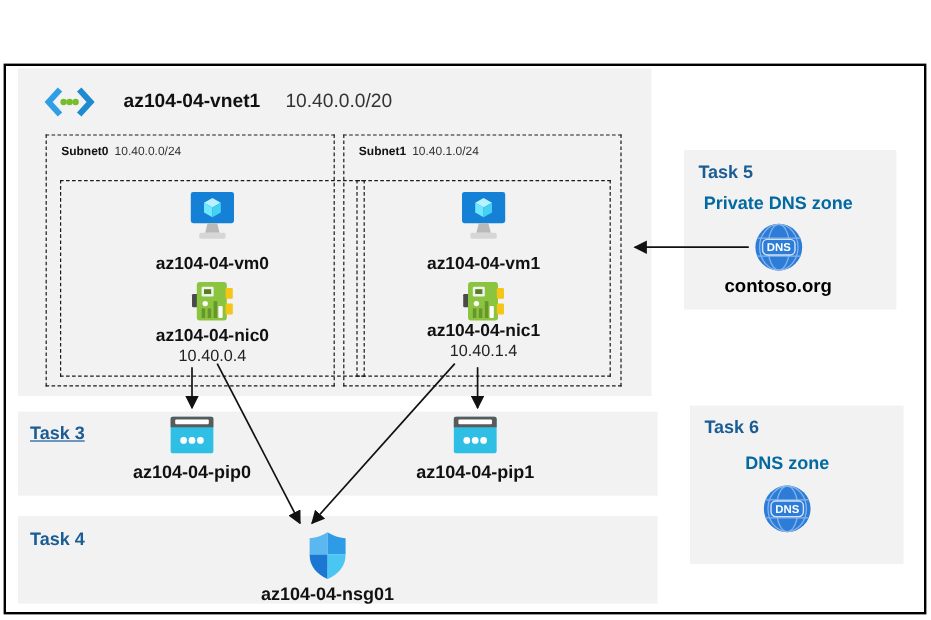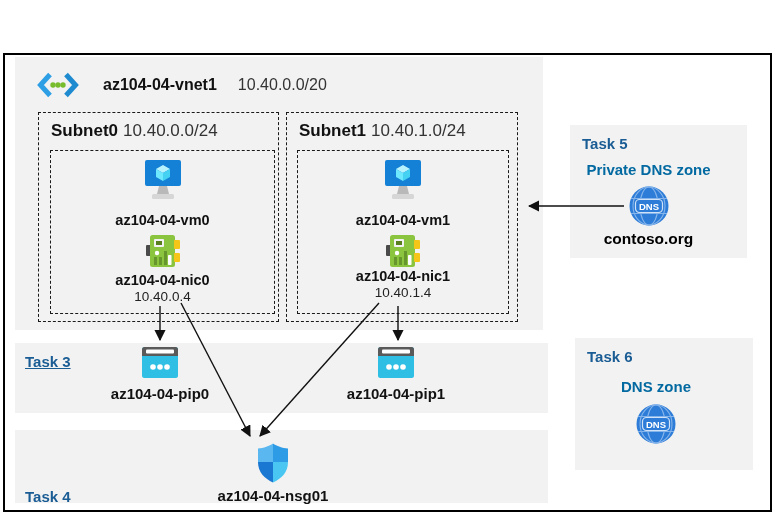--- a/index.html
+++ b/index.html
@@ -11,21 +11,21 @@
   .task-label{position:absolute;font-size:15px;font-weight:700;color:#1A5C94;white-space:nowrap;}
   .outer-frame{position:absolute;left:3px;top:53px;width:769px;height:459px;
     border:2px solid #000;box-sizing:border-box;background:transparent;}
   .top-band{left:15px;top:5px;width:530px;height:43px;}
   .rg-row{position:absolute;left:182px;top:3px;display:flex;align-items:center;gap:13px;}
   .res-lg{font-size:16px;font-weight:700;color:#111;white-space:nowrap;}
   .cidr-lg{font-size:16px;font-weight:400;color:#333;white-space:nowrap;}
   .vnet-box{left:15px;top:57px;width:528px;height:273px;}
   .vnet-header{position:absolute;left:22px;top:14px;display:flex;align-items:center;gap:24px;}
   .subnet{position:absolute;border:1.5px dashed #1a1a1a;box-sizing:border-box;}
-  .subnet-title{position:absolute;left:12px;top:8px;font-size:17px;white-space:nowrap;}
+  .subnet-title{position:absolute;left:12px;top:8px;font-size:10px;white-space:nowrap;}
   .subnet-title .nm{font-weight:700;color:#111;}
   .subnet-title .cd{font-weight:400;color:#333;margin-left:5px;}
   .inner-box{position:absolute;border:1.5px dashed #1a1a1a;box-sizing:border-box;
     display:flex;flex-direction:column;align-items:center;padding-top:9px;}
   .node-label{font-size:14.5px;font-weight:700;color:#111;white-space:nowrap;}
   .ip-label{font-size:13.5px;font-weight:400;color:#222;margin-top:1px;white-space:nowrap;}
   .band3{left:15px;top:343px;width:533px;height:70px;}
   .band4{left:15px;top:430px;width:533px;height:73px;}
   .pip-col{position:absolute;width:120px;display:flex;flex-direction:column;align-items:center;}
   .pip-col .node-label{font-size:15px;margin-top:7px;}
@@ -59,21 +59,21 @@
         <circle cx="26" cy="14" r="2.7" fill="#76BC2D"></circle>
       </svg>
       <span class="res-lg">az104-04-vnet1</span>
       <span class="cidr-lg" style="margin-left:-3px;">10.40.0.0/20</span>
     </div>
 
     <div class="subnet" style="left:23px;top:55px;width:241px;height:210px;">
       <div class="subnet-title">
         <span class="nm">Subnet0</span><span class="cd">10.40.0.0/24</span>
       </div>
-      <div class="inner-box" style="left:11px;top:37px;width:225px;height:164px;">
+      <div class="inner-box" style="left:11px;top:37px;width:254px;height:164px;">
         <svg width="38" height="44" viewBox="0 0 38 44" style="margin-bottom:8px;">
           <rect x="1" y="0" width="36" height="26" rx="2" fill="#1480D6"></rect>
           <polygon points="19,5 26,9 19,13 12,9" fill="#B7F2FF"></polygon>
           <polygon points="12,9 19,13 19,21 12,17" fill="#6EE8FF"></polygon>
           <polygon points="26,9 19,13 19,21 26,17" fill="#45D1F2"></polygon>
           <polygon points="15,26 23,26 25,34 13,34" fill="#B9B9B9"></polygon>
           <rect x="8" y="34" width="22" height="5" rx="1.5" fill="#D6D6D6"></rect>
         </svg>
         <span class="node-label">az104-04-vm0</span>
         <svg width="36" height="34" viewBox="0 0 36 34" style="margin-top:6px;">
@@ -147,21 +147,21 @@
         <rect x="4" y="2.5" width="28" height="4" rx="1" fill="#FFFFFF"></rect>
         <circle cx="11" cy="20" r="2.8" fill="#fff"></circle>
           <circle cx="18" cy="20" r="2.8" fill="#fff"></circle>
           <circle cx="25" cy="20" r="2.8" fill="#fff"></circle>
       </svg>
       <span class="node-label">az104-04-pip1</span>
     </div>
   </div>
 
   <div class="panel band4">
-    <span class="task-label" style="left:10px;top:11px;margin-top:47px;">Task 4</span>
+    <span class="task-label" style="left:10px;top:11px;">Task 4</span>
     <div class="nsg-col">
       <svg width="32" height="40" viewBox="0 0 32 40">
         <path d="M16 0.5 C12.5 3 6.5 5 1 5.6 L1 19 L16 19 Z" fill="#5BB7F0"></path>
         <path d="M16 0.5 C19.5 3 25.5 5 31 5.6 L31 19 L16 19 Z" fill="#2E9BE6"></path>
         <path d="M1 19 L16 19 L16 39.5 C7.5 35.5 1 29.5 1 19 Z" fill="#1B78D2"></path>
         <path d="M31 19 L16 19 L16 39.5 C24.5 35.5 31 29.5 31 19 Z" fill="#49C7F2"></path>
       </svg>
       <span class="node-label">az104-04-nsg01</span>
     </div>
   </div>

